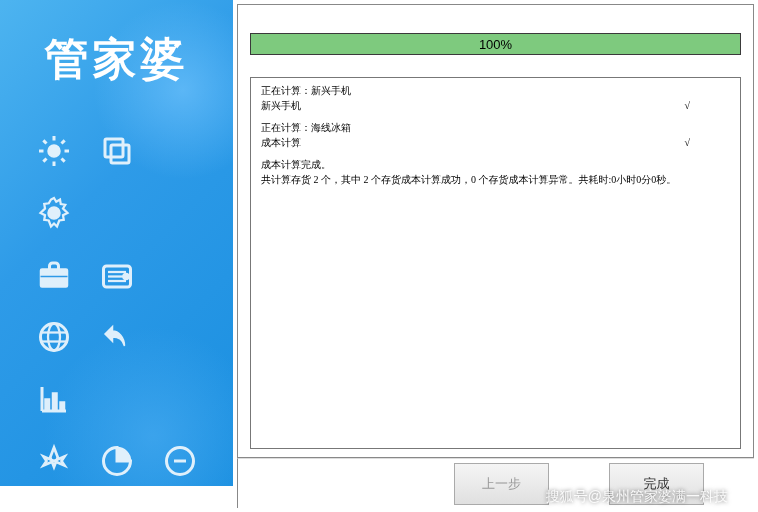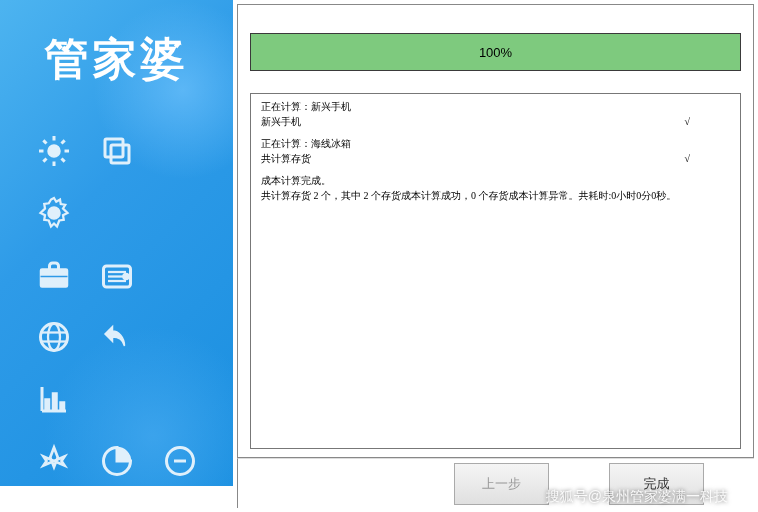--- a/index.html
+++ b/index.html
@@ -86,21 +86,21 @@
       padding: 4px;
     }
     .main-area {
       flex: 1;
       border: 1px solid #888;
       padding: 28px 12px 8px;
       display: flex;
       flex-direction: column;
     }
     .progress-bar {
-      height: 38px;
+      height: 22px;
       border: 1px solid #3a3a3a;
       background: #7eca7e;
       display: flex;
       align-items: center;
       justify-content: center;
       font-size: 13px;
       color: #000;
       margin-bottom: 22px;
     }
     .log-box {
@@ -263,21 +263,21 @@
             </div>
           <div class="log-line">
             <span>新兴手机</span>
             <span class="log-check">√</span>
           </div>
           <div style="height:8px"></div>
           <div class="log-line">
               <span>正在计算：海线冰箱</span>
             </div>
           <div class="log-line">
-            <span>共计算存货</span>
+            <span>成本计算</span>
             <span class="log-check">√</span>
           </div>
           <div style="height:8px"></div>
           <div class="log-line">
               <span>成本计算完成。</span>
             </div>
           <div><span>共计算存货 2 个，其中 2 个存货成本计算成功，0 个存货成本计算异常。共耗时:0小时0分0秒。</span></div>
         </div>
       </div>
       <div class="button-row">

